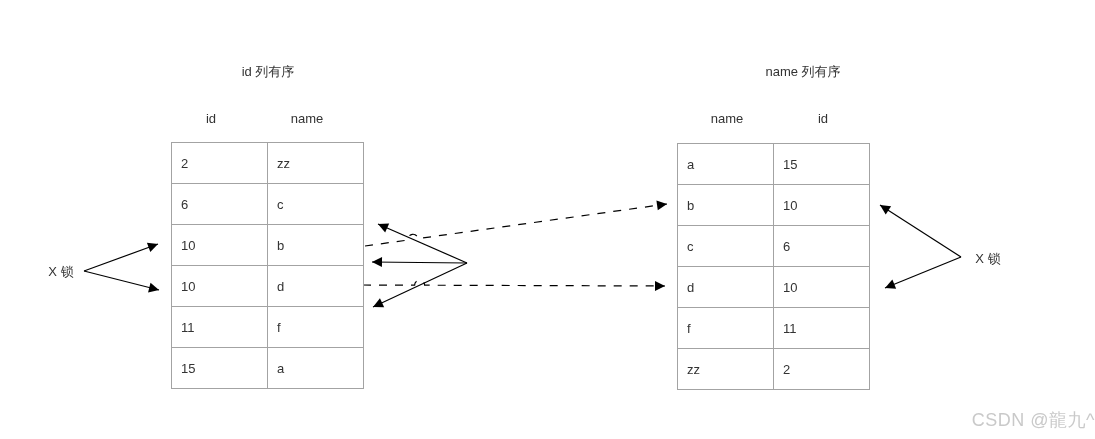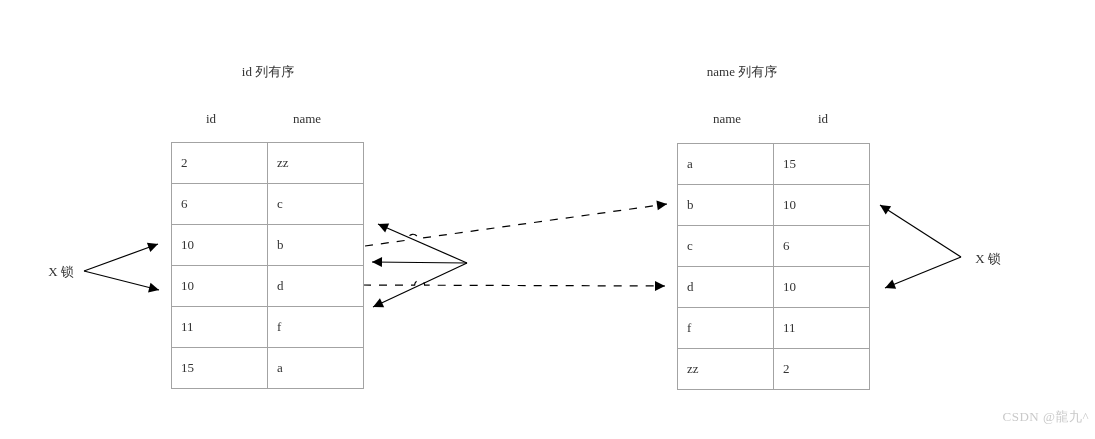--- a/index.html
+++ b/index.html
@@ -1,29 +1,29 @@
 <!DOCTYPE html>
 <html><head>
 <meta charset="utf-8">
 <style>
   html,body{margin:0;padding:0;background:#fff;}
   .canvas{
     position:relative;width:1095px;height:439px;background:#ffffff;
-    font-family:Liberation Serif, serif;color:#333;overflow:hidden;
+    font-family:Liberation Sans, sans-serif;color:#333;overflow:hidden;
   }
   .arrow-layer{position:absolute;left:0;top:0;width:1095px;height:439px;pointer-events:none;}
   .lbl{position:absolute;font-size:13px;white-space:nowrap;color:#333;}
   .centered{text-align:center;}
   table.dt{position:absolute;border-collapse:collapse;}
   table.dt td{
     border:1px solid #a3a3a3;width:86px;min-width:86px;max-width:86px;
     height:40px;padding:0 0 0 9px;font-size:13px;color:#333;vertical-align:middle;
     background:#ffffff;
   }
-  .watermark{position:absolute;right:6px;top:408px;font-size:13px;color:#c9c9c9;letter-spacing:.5px;}
+  .watermark{position:absolute;right:0;top:408px;font-size:18px;color:#c9c9c9;letter-spacing:.5px;}
 </style>
 </head>
 <body>
 
 <div class="canvas">
 
   <svg class="arrow-layer" viewBox="0 0 1095 439" width="1095" height="439">
     <defs>
       <marker id="arrowhead" viewBox="0 0 12 12" refX="11" refY="6" markerWidth="12" markerHeight="12" markerUnits="userSpaceOnUse" orient="auto">
         <path d="M1,1 L11,6 L1,11 Z" fill="#000"></path>
@@ -38,21 +38,21 @@
 
     <path d="M467,263 L378,224" stroke="#000" stroke-width="1.2" fill="none" marker-end="url(#arrowhead)"></path>
     <path d="M467,263 L372,262" stroke="#000" stroke-width="1.2" fill="none" marker-end="url(#arrowhead)"></path>
     <path d="M467,263 L373,307" stroke="#000" stroke-width="1.2" fill="none" marker-end="url(#arrowhead)"></path>
 
     <path d="M365,246 L408,240 A5,5 0 0 1 418,238.6 L667,204" stroke="#000" stroke-width="1.2" fill="none" stroke-dasharray="8,8" marker-end="url(#arrowhead)"></path>
     <path d="M363,285 L414.6,285.2 A5,5 0 0 1 424.6,285.2 L665,286" stroke="#000" stroke-width="1.2" fill="none" stroke-dasharray="8,8" marker-end="url(#arrowhead)"></path>
   </svg>
 
   <div class="lbl centered" style="left:168px;top:63px;width:200px;">id 列有序</div>
-  <div class="lbl centered" style="left:642px;top:63px;width:200px;">name 列有序</div>
+  <div class="lbl centered" style="left:703px;top:63px;width:200px;">name 列有序</div>
 
   <div class="lbl centered" style="left:163px;top:111px;width:96px;">id</div>
   <div class="lbl centered" style="left:259px;top:111px;width:96px;">name</div>
 
   <div class="lbl centered" style="left:679px;top:111px;width:96px;">name</div>
   <div class="lbl centered" style="left:775px;top:111px;width:96px;">id</div>
 
   <table class="dt" style="left:171px;top:142px;">
     <tbody>
       <tr>

